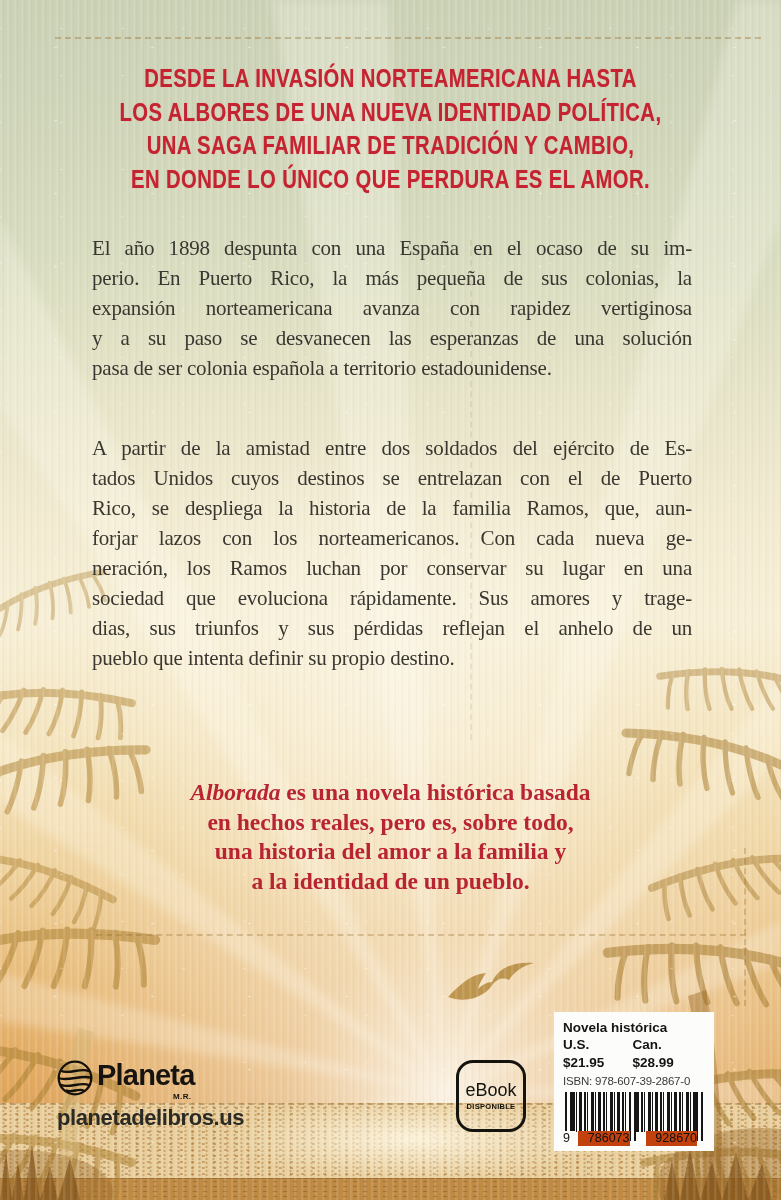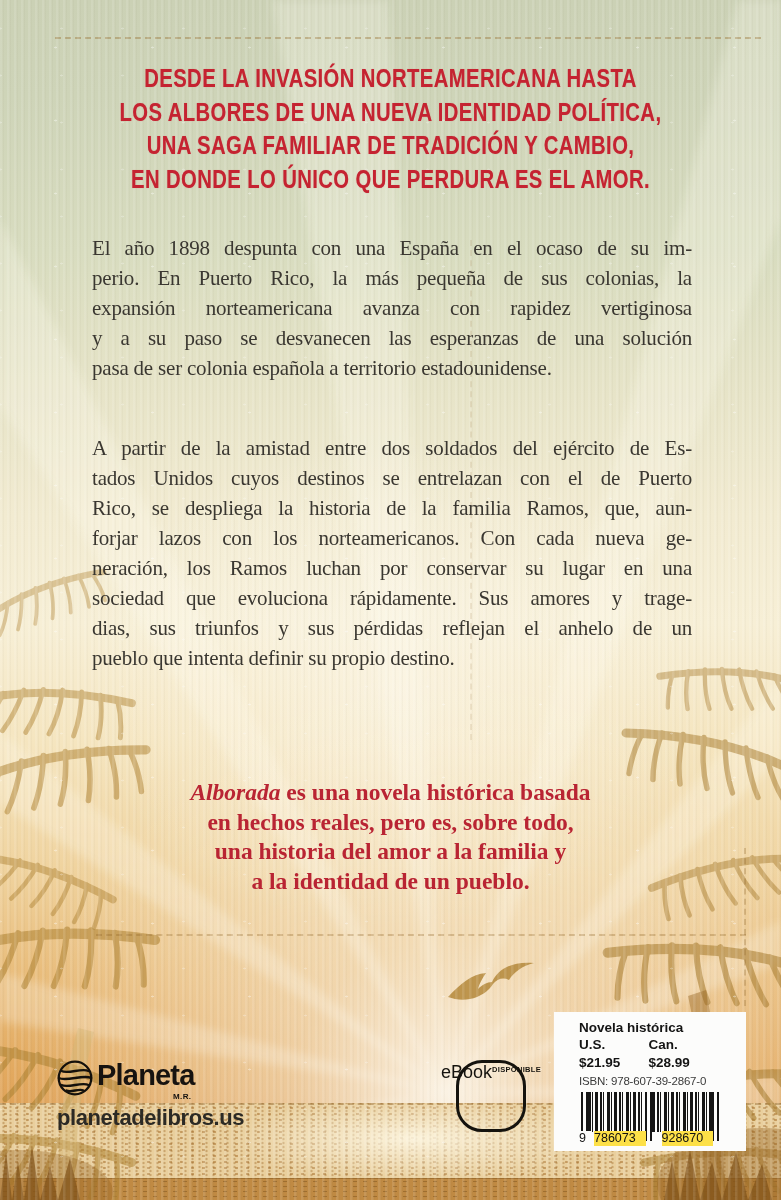--- a/index.html
+++ b/index.html
@@ -77,44 +77,44 @@
   .publisher{position:absolute;left:56px;top:1056px;z-index:12;color:#171310;}
   .globe{position:absolute;left:0;top:3px;}
   .planeta-name{position:absolute;left:41px;top:0;font-family:"Liberation Sans",sans-serif;
     font-weight:bold;font-size:29px;letter-spacing:-.8px;line-height:38px;}
   .planeta-mr{position:absolute;left:117px;top:36px;font-family:Liberation Sans, sans-serif;
     font-weight:bold;font-size:8px;letter-spacing:.4px;}
   .website{position:absolute;left:57px;top:1105px;z-index:12;color:#2c2a25;
     font-family:"Liberation Sans",sans-serif;font-weight:bold;font-size:22px;letter-spacing:-.4px;}
 
   .ebook-badge{position:absolute;left:456px;top:1060px;width:64px;height:66px;z-index:12;
-    border:3.5px solid #15130e;border-radius:26px;display:flex;
-    align-items:flex-start;justify-content:center;color:#15130e;
+    border:3.5px solid #15130e;border-radius:17px;display:flex;flex-direction:column;
+    align-items:center;justify-content:center;color:#15130e;
     font-family:"Liberation Sans",sans-serif;}
   .ebook-title{font-size:18px;line-height:19px;}
   .ebook-sub{font-size:7.5px;font-weight:bold;letter-spacing:.3px;margin-top:2px;}
 
   .price-box{position:absolute;left:554px;top:1012px;width:142px;z-index:12;
-    background:#fcfcfb;padding:8px 25px 5px;font-family:"Liberation Sans",sans-serif;color:#141414;}
+    background:#fcfcfb;padding:8px 9px 5px;font-family:"Liberation Sans",sans-serif;color:#141414;}
   .genre{font-weight:bold;font-size:13.5px;line-height:16px;}
   .price-row{display:flex;justify-content:space-between;font-weight:bold;font-size:13.5px;line-height:18px;}
   .isbn{font-size:11.5px;color:#3a3a3a;line-height:15px;margin-top:2px;letter-spacing:-.2px;}
   .barcode{position:relative;margin-top:3px;height:54px;}
   .bc-bars{position:absolute;left:2px;right:2px;top:0;height:40px;
     background:repeating-linear-gradient(90deg,
       #161616 0 2px,#fcfcfb 2px 3px,#161616 3px 4px,#fcfcfb 4px 7px,
       #161616 7px 10px,#fcfcfb 10px 11px,#161616 11px 12px,#fcfcfb 12px 14px,
       #161616 14px 17px,#fcfcfb 17px 19px);}
   .bc-guard{position:absolute;top:0;width:7px;height:49px;
     background:linear-gradient(90deg,#161616 0 2px, #fcfcfb 2px 5px, #161616 5px 7px);}
   .bc-guard.g1{left:2px;}.bc-guard.g2{left:66px;}.bc-guard.g3{right:2px;}
   .bc-digits{position:absolute;left:0;right:0;top:39px;display:flex;
     font-size:12.5px;line-height:15px;color:#111;}
   .bc-digits .d1{width:13px;background:#fcfcfb;}
-  .bc-digits .d2,.bc-digits .d3{flex:1;text-align:left;background:#fde047;margin:0 8px 0 2px;}
+  .bc-digits .d2,.bc-digits .d3{flex:1;text-align:right;background:#c2410c;margin:0 8px 0 2px;}
   .bc-digits .d3{margin:0 8px;}
 </style>
 </head>
 <body>
 
 <div class="cover">
 
   <div class="layer bg"></div>
   <div class="layer rays"></div>
   <div class="layer glow"></div>

